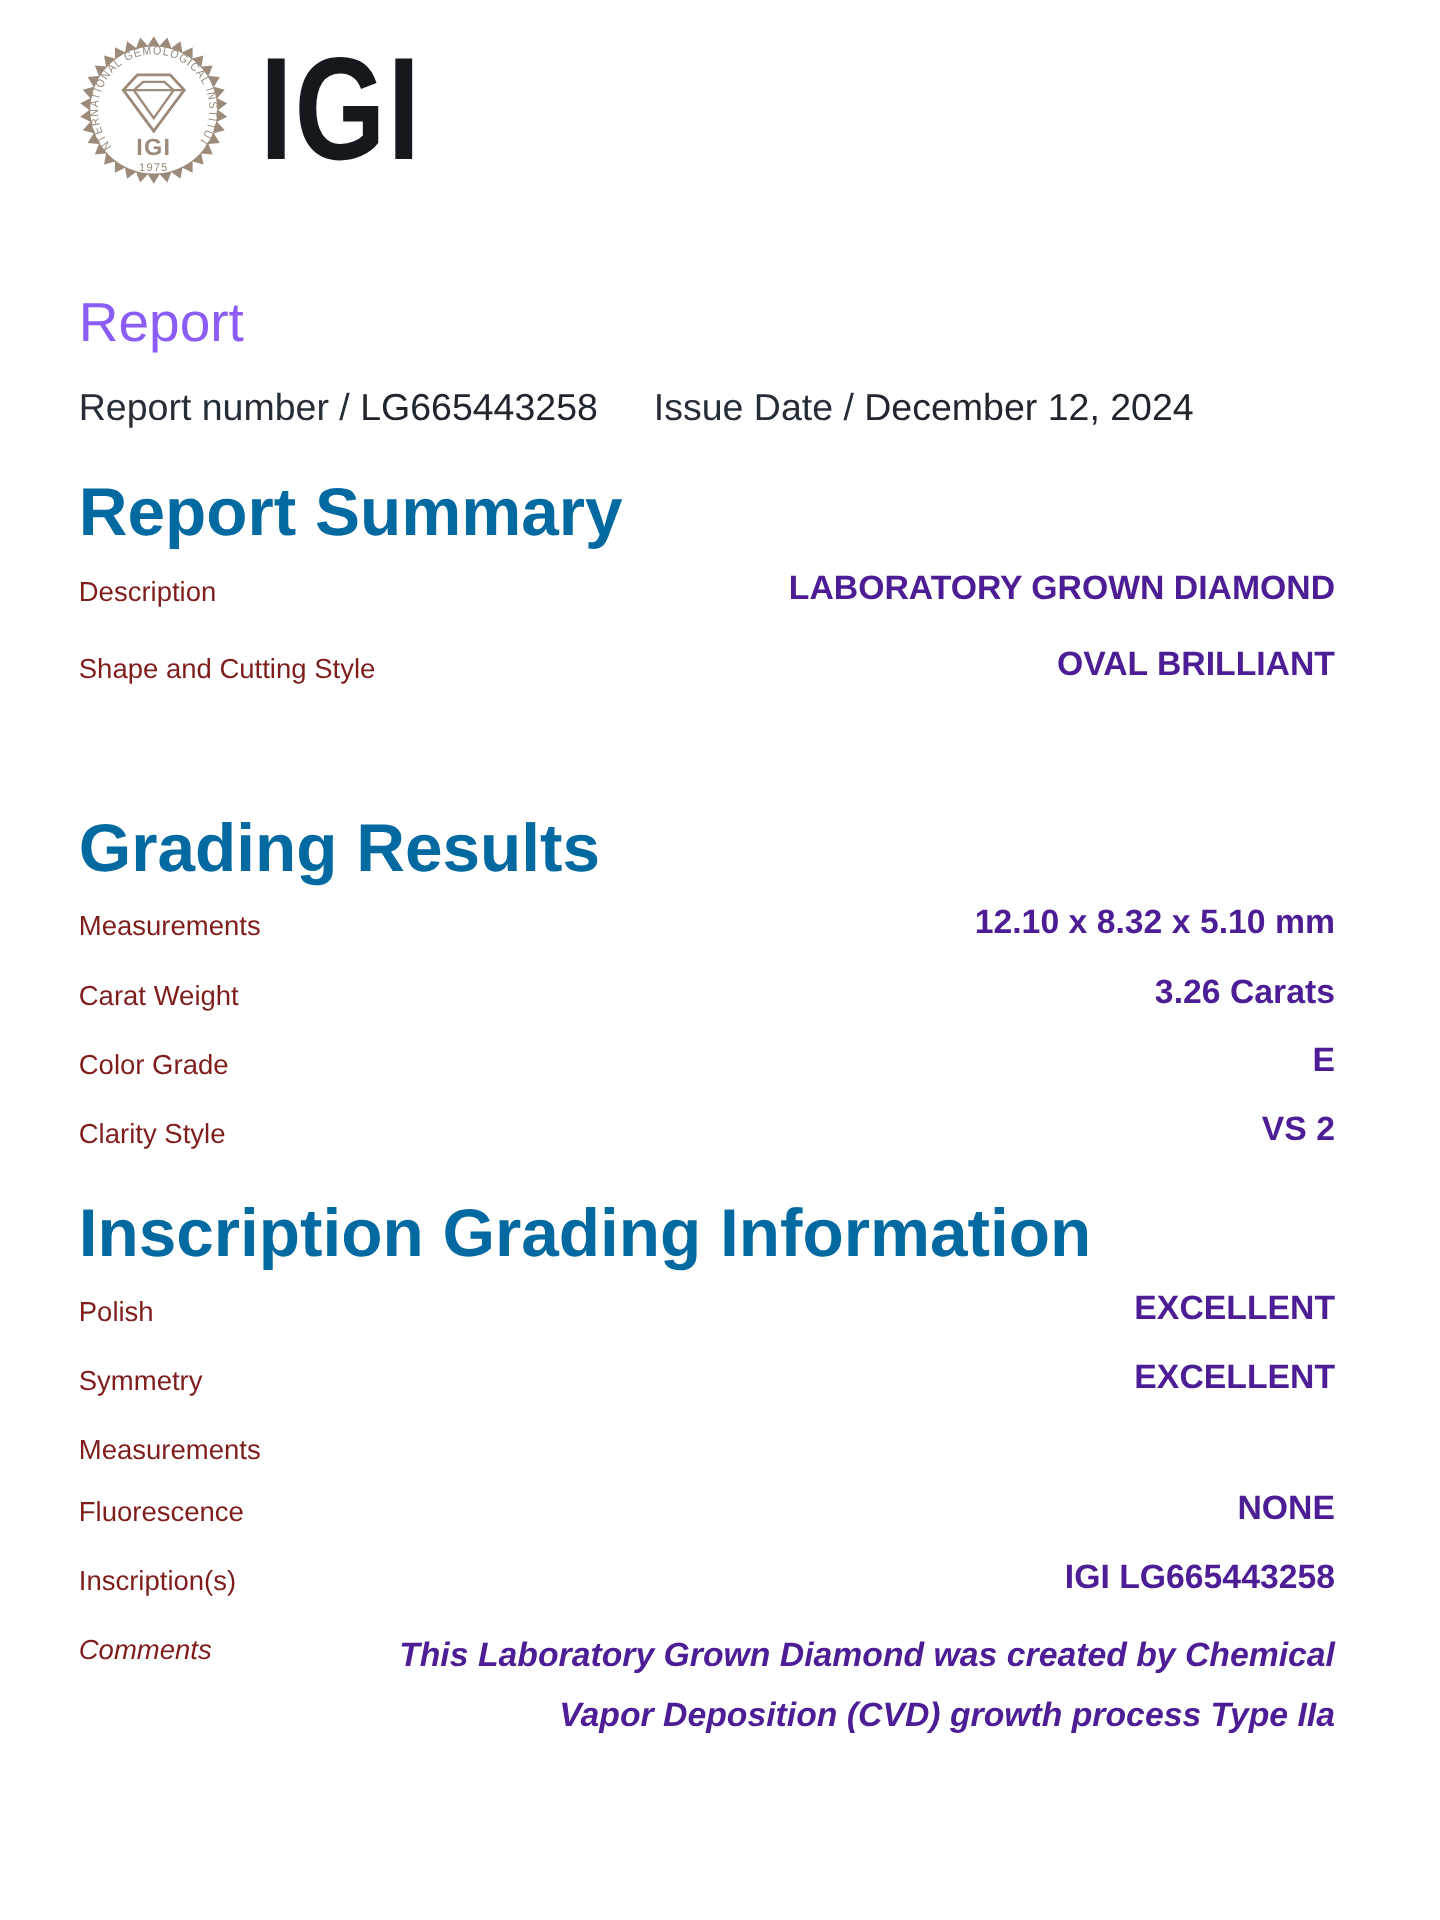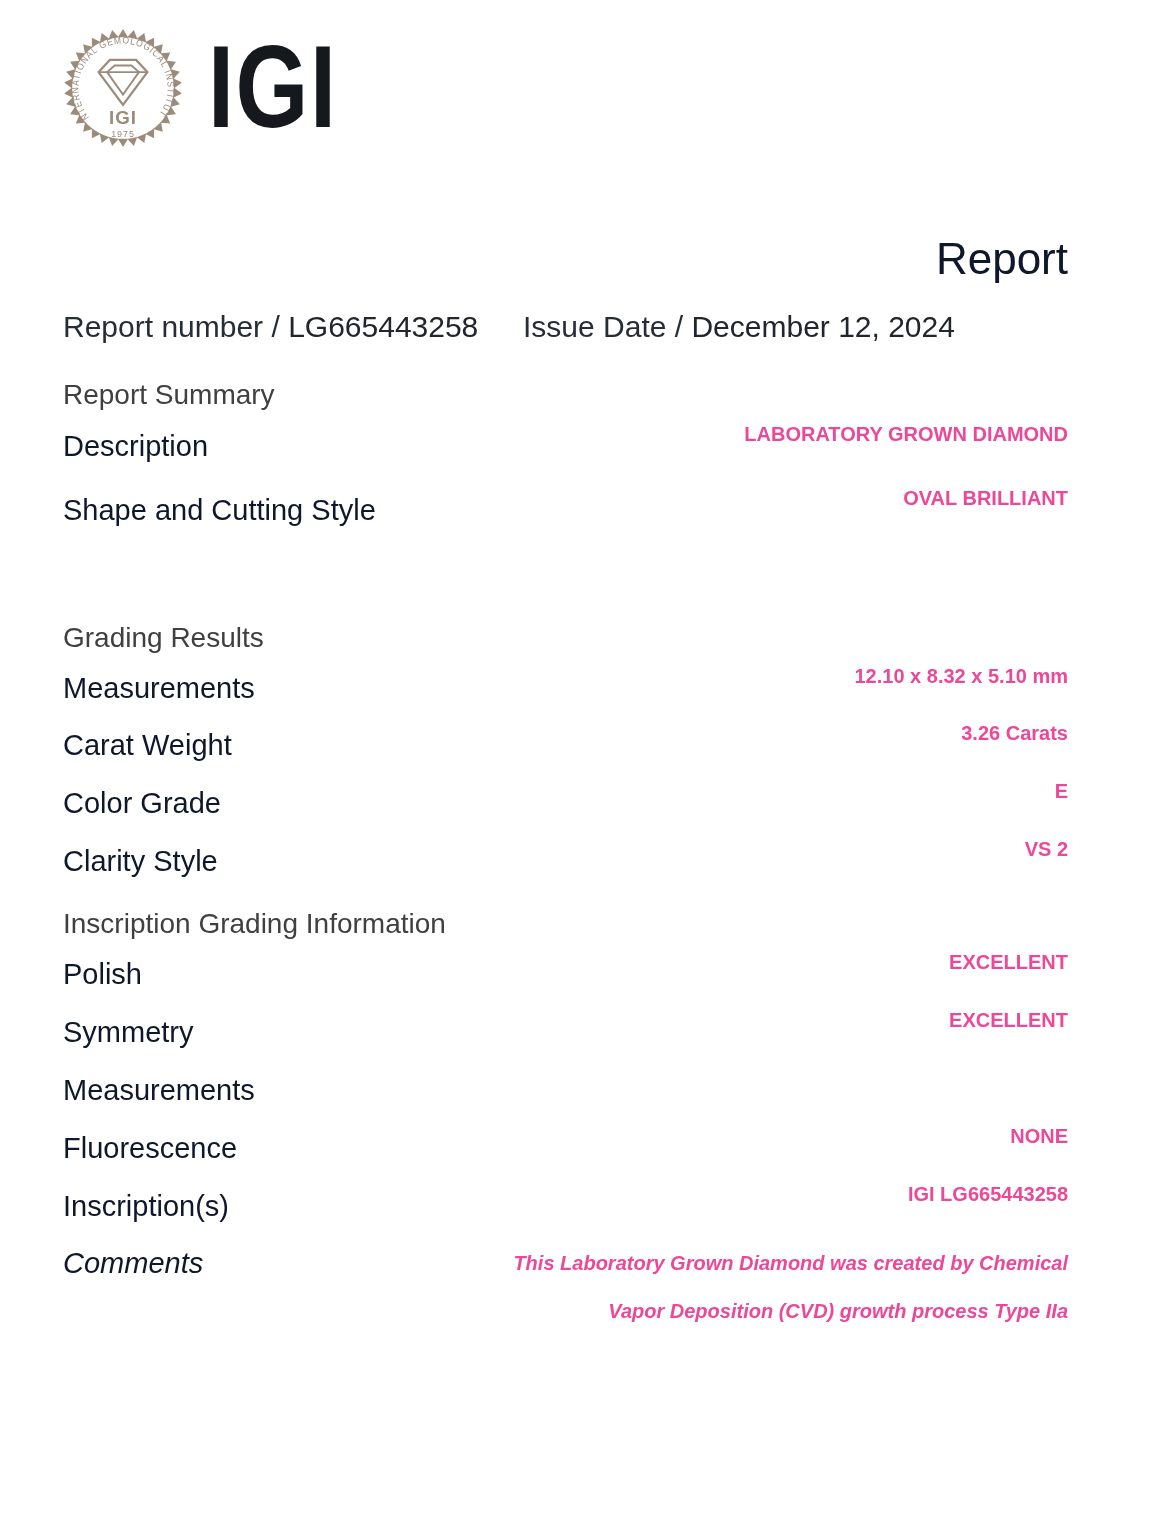--- a/index.html
+++ b/index.html
@@ -17,34 +17,34 @@
   
   .header { display:flex; align-items:flex-start; }
   .seal { width:120px; height:120px; flex:0 0 auto; }
   .wordmark {
     font-size:117px; font-weight:700; line-height:1.0;
     color:#15181c; margin-left:25px;
     transform:scaleX(0.80); transform-origin:left top;
     letter-spacing:2px;
   }
   
-  h1.title { font-size:44px; font-weight:500; line-height:1.2; margin-top:85px; color:#0f172a;text-align:right; }
+  h1.title { font-size:44px; font-weight:500; line-height:1.2; margin-top:85px; color:#8b5cf6; }
   .meta { margin-top:23px; font-size:30px; line-height:1.2; color:#272d37; }
   .meta .b { font-weight:400; color:#21262e; }
   .meta .sep { display:inline-block; width:28px; }
   
-  h2.section-title { font-size:28px; font-weight:400; line-height:1.2; color:#404040; }
+  h2.section-title { font-size:54px; font-weight:700; line-height:1.2; color:#0369a1; }
   #summary h2 { margin:33px 0 18px 0; }
   #grading h2 { margin:93px 0 16px 0; }
   #additional h2 { margin:28px 0 17px 0; }
   .row { display:flex; justify-content:space-between; align-items:flex-start; margin-bottom:23px; }
   #summary .row { margin-bottom:29px; }
-  .row .label { font-size:29px; line-height:1.2; font-weight:400; color:#0f172a; }
+  .row .label { font-size:22px; line-height:1.2; font-weight:400; color:#7f1d1d; }
   .row .value {
-    font-size:20px; line-height:1.2; font-weight:700; color:#ec4899;
+    font-size:27px; line-height:1.2; font-weight:700; color:#4c1d95;
     text-align:right; transform:translateY(-7px);
   }
   .row-comments { display:flex; align-items:flex-start; margin-bottom:0;font-style:italic; }
   .row-comments .label { flex:0 0 197px; }
   .row-comments .value {
     flex:1 1 auto; text-align:right; white-space:pre-line;
     line-height:48px; transform:translateY(-7px);
   }
   
   .seal .taupe { fill:#9c8b7b; }

